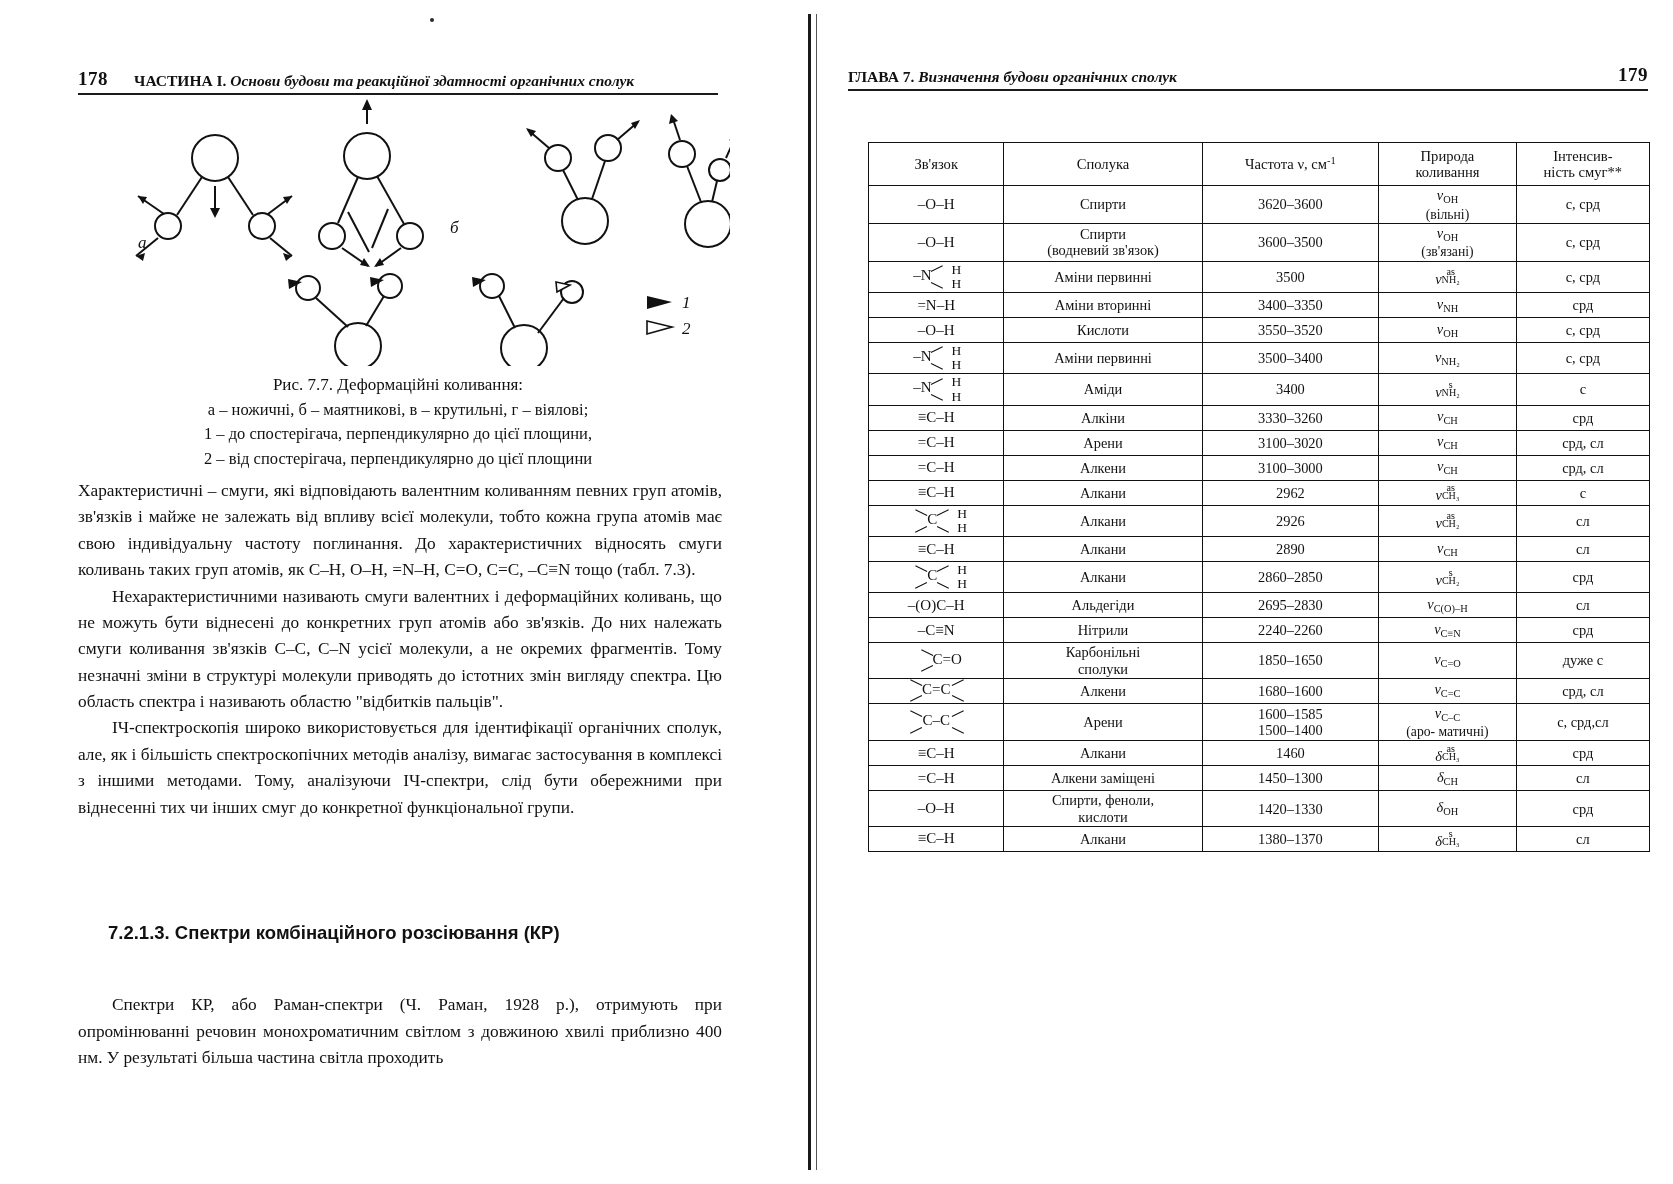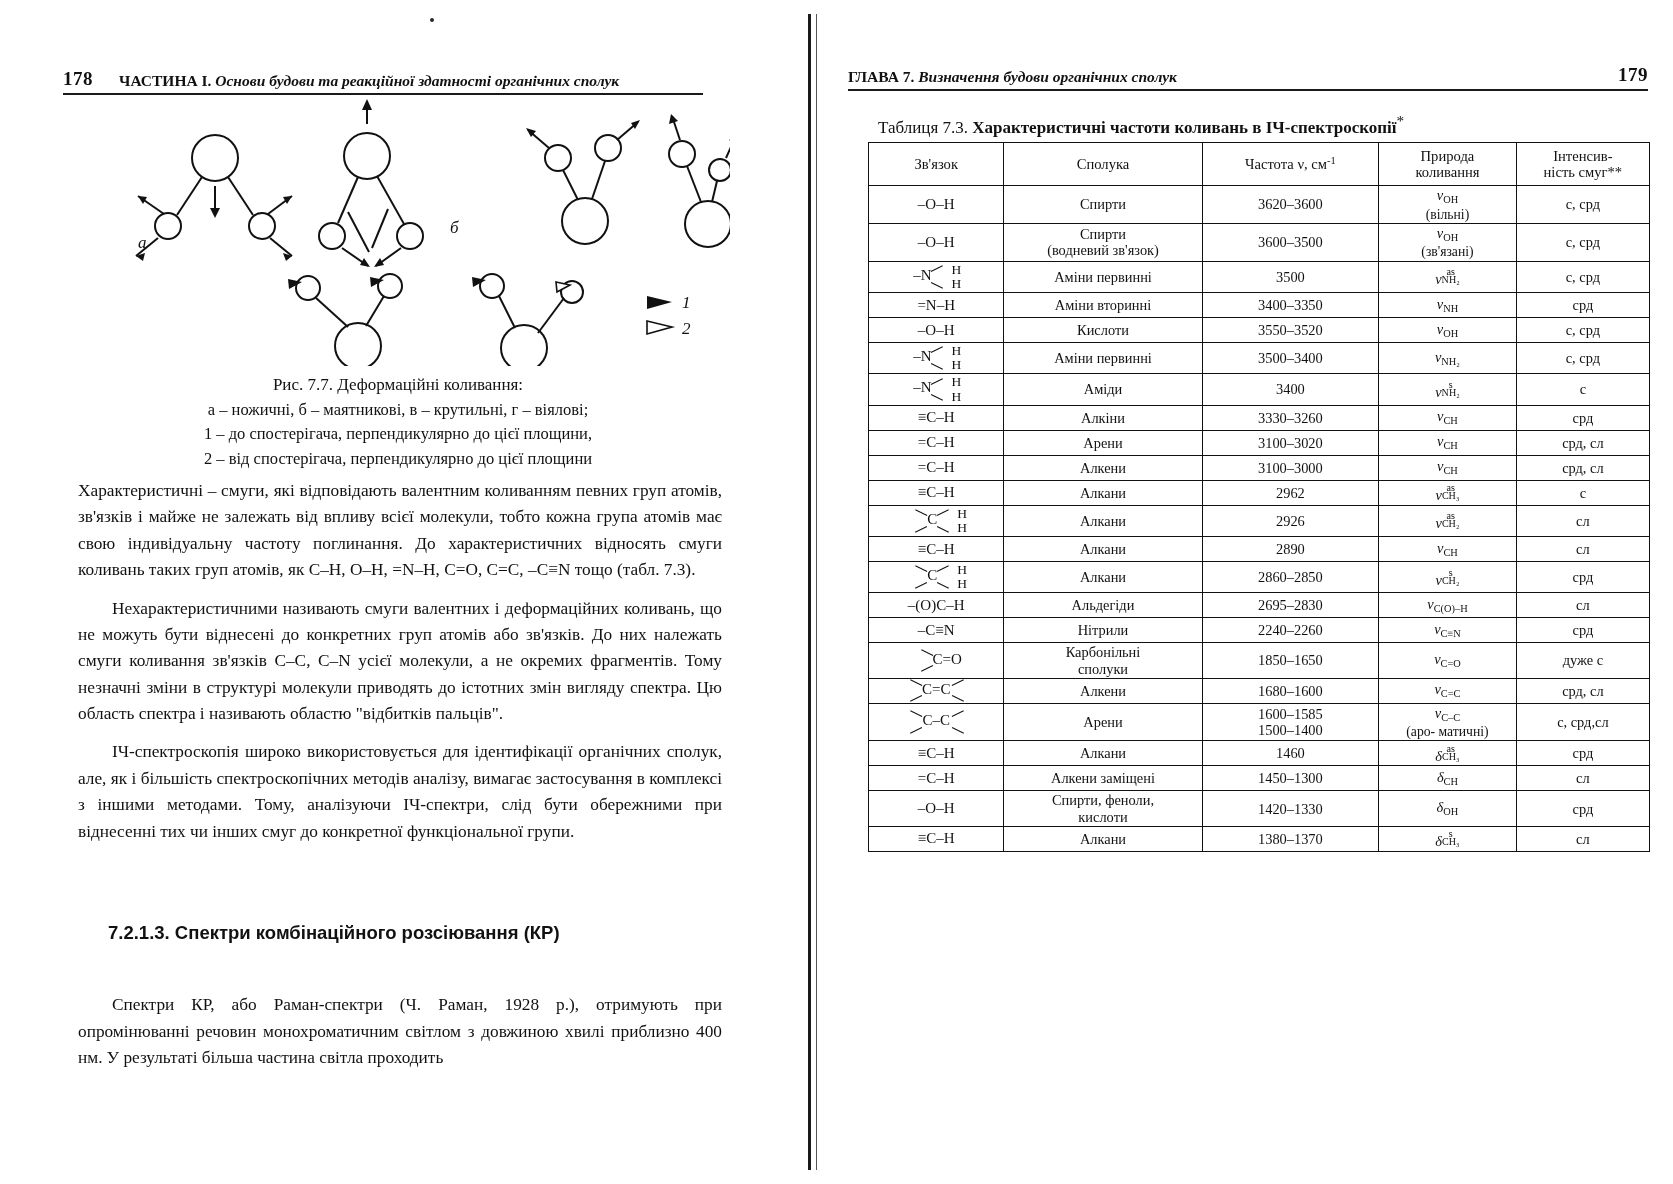--- a/index.html
+++ b/index.html
@@ -81,21 +81,21 @@
     font-weight: bold;
     font-size: 15.5px;
   }
   .runtitle .smallcaps {
     font-style: normal;
   }
 
   
   #left-runhead {
     top: 68px;
-    left: 63px;
+    left: 78px;
     width: 640px;
   }
   #left-runhead .folio { margin-right: 26px; }
 
   
   #right-runhead {
     top: 64px;
     left: 22px;
     width: 800px;
   }
@@ -131,21 +131,21 @@
     position: absolute;
     left: 78px;
     width: 644px;
     font-size: 17.3px;
     line-height: 1.525;
     text-align: justify;
   }
   .bodytext p {
     margin: 0;
   }
-  .bodytext p + p { margin-top: 12px; }
+  .bodytext p + p { margin-top: 0px; }
   .indent { text-indent: 34px; }
 
   #para-block { top: 478px; }
 
   .section-head {
     position: absolute;
     left: 108px;
     width: 620px;
     font-size: 18.5px;
     font-weight: bold;
@@ -383,24 +383,20 @@
 
     <div class="runhead" id="right-runhead">
       <span class="runtitle">
         <span class="smallcaps">ГЛАВА 7.</span>
         <span>Визначення будови органічних сполук</span>
       </span>
       <span class="folio">179</span>
       <span class="rule"></span>
     </div>
 
-    <div class="table-title">
-      <span>Таблиця 7.3.</span>
-      <b>Характеристичні частоти коливань в ІЧ-спектроскопії</b><span class="fn-star">*</span>
-    </div>
 
     <table class="ir">
       <thead>
         <tr>
           <th class="c1">Зв'язок</th>
           <th class="c2">Сполука</th>
           <th class="c3"><span>Частота ν, см</span><span class="sup">-1</span></th>
           <th class="c4"><span>Природа</span><br><span>коливання</span></th>
           <th class="c5"><span>Інтенсив-</span><br><span>ність смуг**</span></th>
         </tr>

